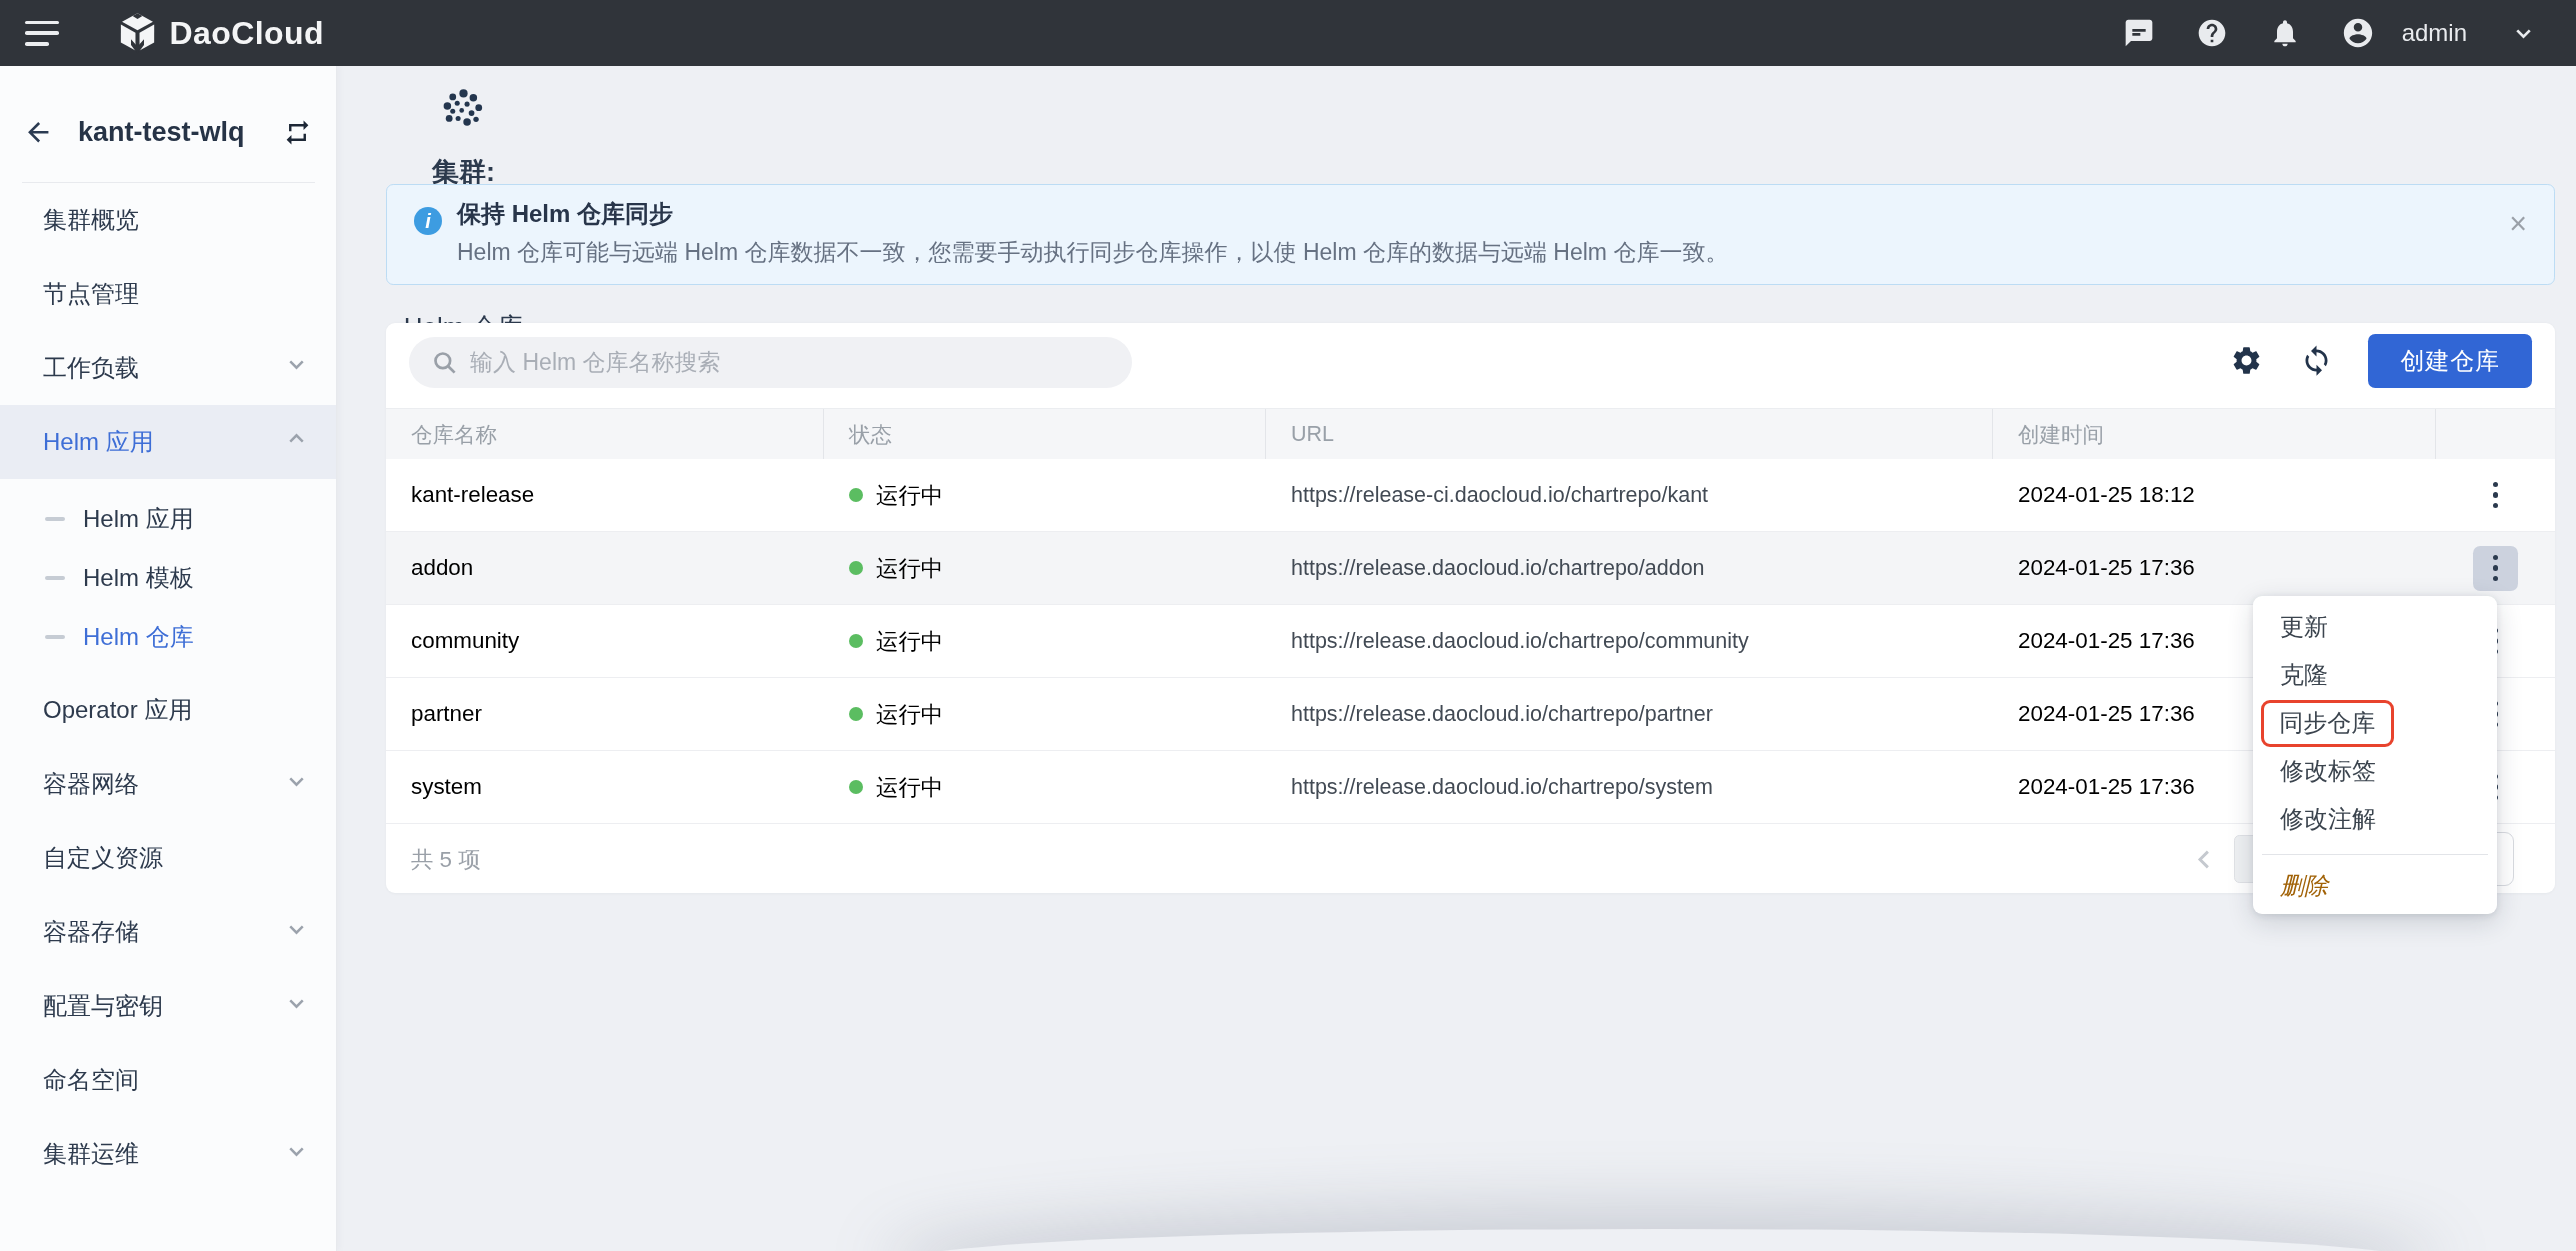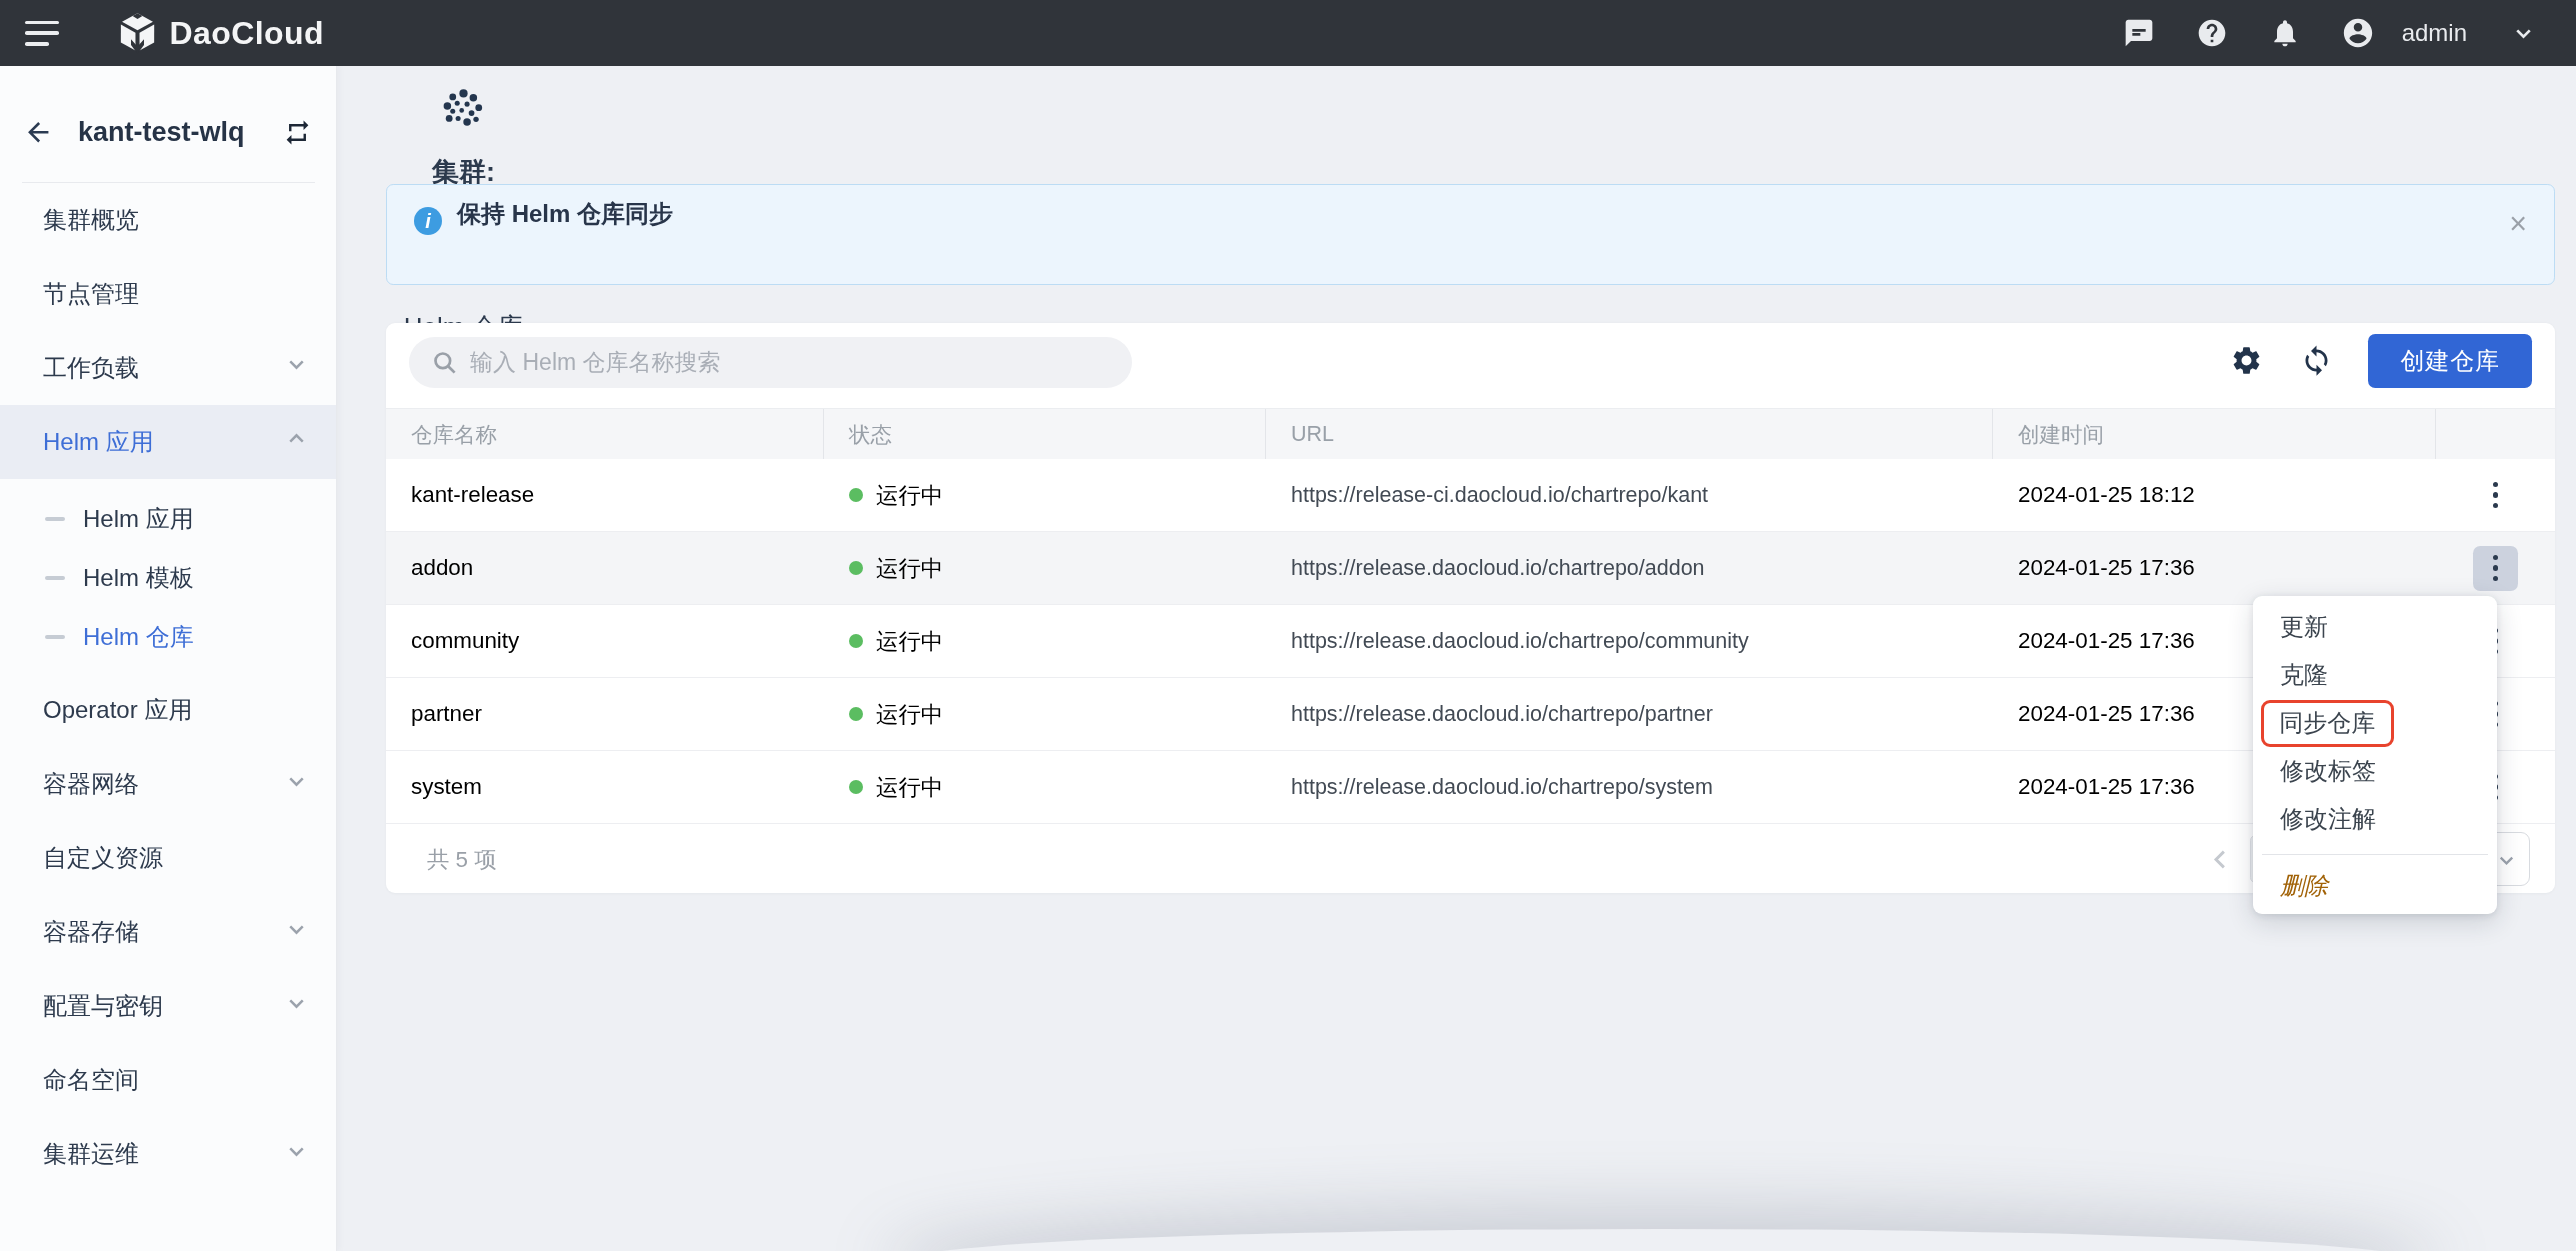--- a/index.html
+++ b/index.html
@@ -91,21 +91,21 @@
   .tr.hl { background:#f4f5f7; }
   .td { display:flex; align-items:center; padding-left:25px; font-size:22.4px; color:#000000; overflow:hidden; }
   .td.url { font-size:21.5px; color:#424a54; }
   .status-dot { width:14.4px; height:14.4px; border-radius:50%; background:#5bbd61; margin-right:12.6px; flex:none; }
   .td.actions { justify-content:center; padding-left:0; }
   .kebab { width:45px; height:45px; border-radius:7.2px; display:flex; flex-direction:column; align-items:center;
            justify-content:center; gap:5.4px; cursor:pointer; }
   .kebab i { width:5.4px; height:5.4px; border-radius:50%; background:#2b3a4e; }
   .kebab.pressed { background:#ccd2de; }
 
-  .tfoot { position:absolute; left:16px; top:502px; width:100%; height:68px; display:flex; align-items:center; }
+  .tfoot { position:absolute; left:0; top:502px; width:100%; height:68px; display:flex; align-items:center; }
   .total-label { font-size:22.4px; color:#9aa0a8; margin-left:25px; }
   .pager { margin-left:auto; display:flex; align-items:center; gap:16px; margin-right:41px; }
   .pg-prev { width:27px; height:27px; cursor:pointer; }
   .pg-prev svg { width:27px; height:27px; fill:none; stroke:#c5c9cf; stroke-width:2.6; }
   .pg-input { width:83px; height:48px; background:#eef0f2; border:0.9px solid #e0e2e6; border-radius:5.4px;
               text-align:right; padding-right:10.8px; font-size:23px; color:#b4b8bf; outline:none; font-family:inherit; }
   .pg-total { font-size:24px; color:#5b636d; }
   .pg-size { width:138px; height:54px; border:1.3px solid #d8dbe0; border-radius:9px; background:#fff;
              position:relative; cursor:pointer; }
   .pg-size svg { position:absolute; right:10.8px; top:16px; width:23px; height:23px; fill:none;
@@ -284,20 +284,21 @@
       </span>
       <span class="bc-prefix">集群:</span>
       <span class="bc-cluster">kant-test-wlq</span>
       <span class="bc-sep">/</span>
       <span class="bc-current">Helm 仓库</span>
     </div>
 
     <div class="alert">
       <span class="alert-icon">i</span>
       <div class="alert-title">保持 Helm 仓库同步</div>
+      <div class="alert-desc">Helm 仓库可能与远端 Helm 仓库数据不一致，您需要手动执行同步仓库操作，以使 Helm 仓库的数据与远端 Helm 仓库一致。</div>
       <span class="alert-close">×</span>
     </div>
 
     <div class="card">
 
       <div class="toolbar">
         <div class="search-box">
           <svg viewBox="0 0 24 24">
               <circle cx="10.5" cy="10.5" r="6.5"></circle>
               <line x1="15.5" y1="15.5" x2="21" y2="21"></line>

